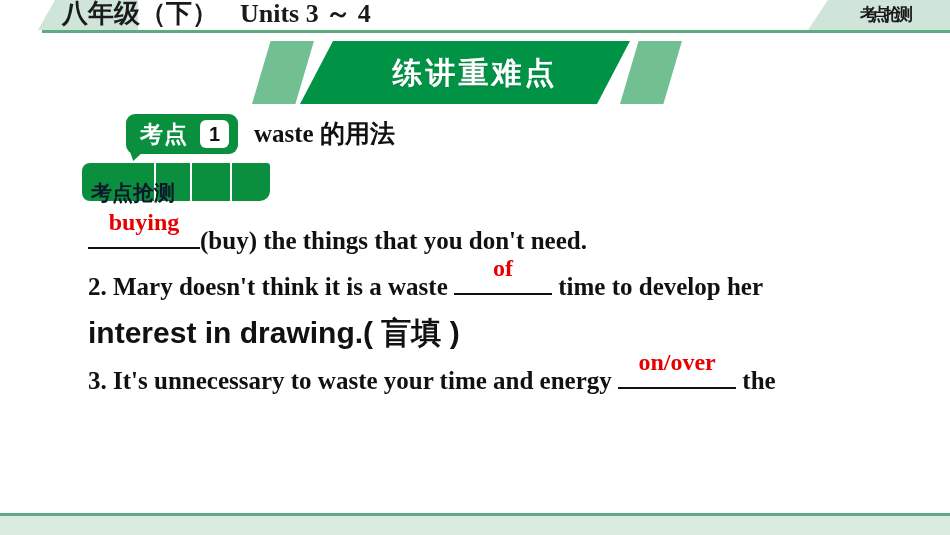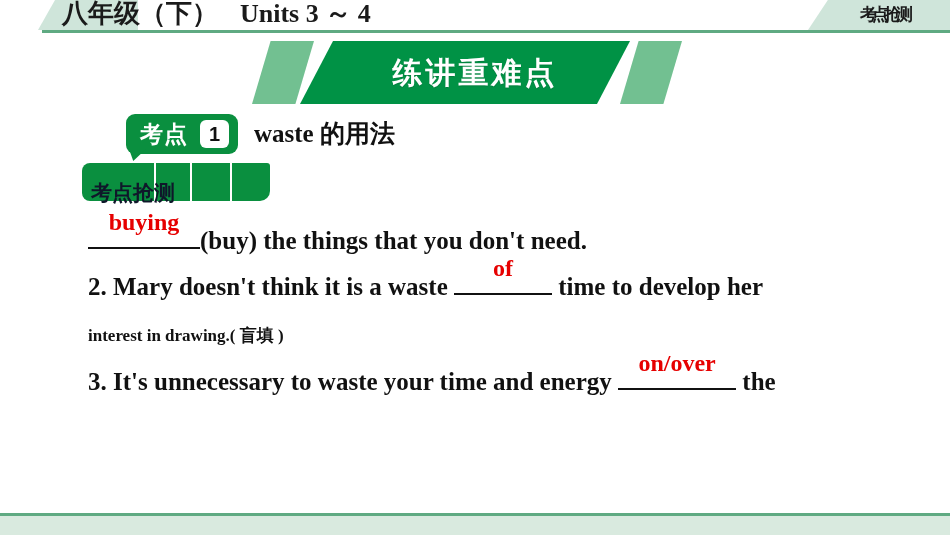--- a/index.html
+++ b/index.html
@@ -237,22 +237,22 @@
     color: #e60000;
     font-size: 24px;
     font-weight: bold;
     font-family: "Liberation Serif", serif;
     white-space: nowrap;
   }
   .blank.w1 { width: 112px; height: 26px; }
   .blank.w2 { width: 98px;  height: 26px; }
   .blank.w3 { width: 118px; height: 26px; }
   .cnsmall {
-    font-family: Liberation Serif, serif;
-    font-size: 17px;
+    font-family: Liberation Sans, sans-serif;
+    font-size: 30px;
   }
 
   
   .footer-rule {
     position: absolute;
     left: 0;
     top: 513px;
     width: 950px;
     height: 3px;
     background: #5faa82;

